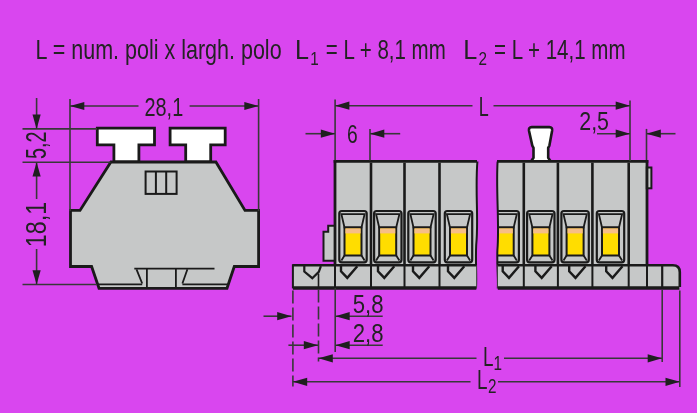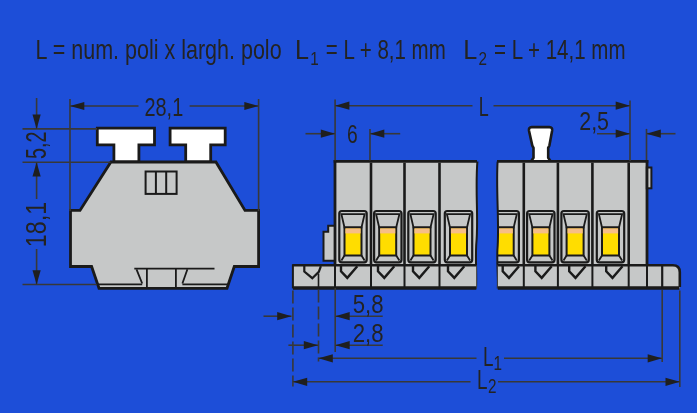--- a/index.html
+++ b/index.html
@@ -1,16 +1,16 @@
 <!DOCTYPE html>
 <html><head>
 <meta charset="utf-8">
 <style>
   html,body{margin:0;padding:0;background:#fff;}
-  #stage{position:relative;width:697px;height:413px;background:#1d4ed8;overflow:hidden;}
+  #stage{position:relative;width:697px;height:413px;background:#d946ef;overflow:hidden;}
   svg{display:block;}
   text{font-family:"Liberation Sans",sans-serif;fill:#232323;}
 </style>
 </head>
 <body>
 <div id="stage">
 <svg width="697" height="413" viewBox="0 0 697 413">
 <defs>
   <clipPath id="clipL">
     <path d="M330,155 H477.4 C475.0,190 478.8,220 476.2,245 C475.4,262 476.8,275 476.0,292 H330 Z"></path>

